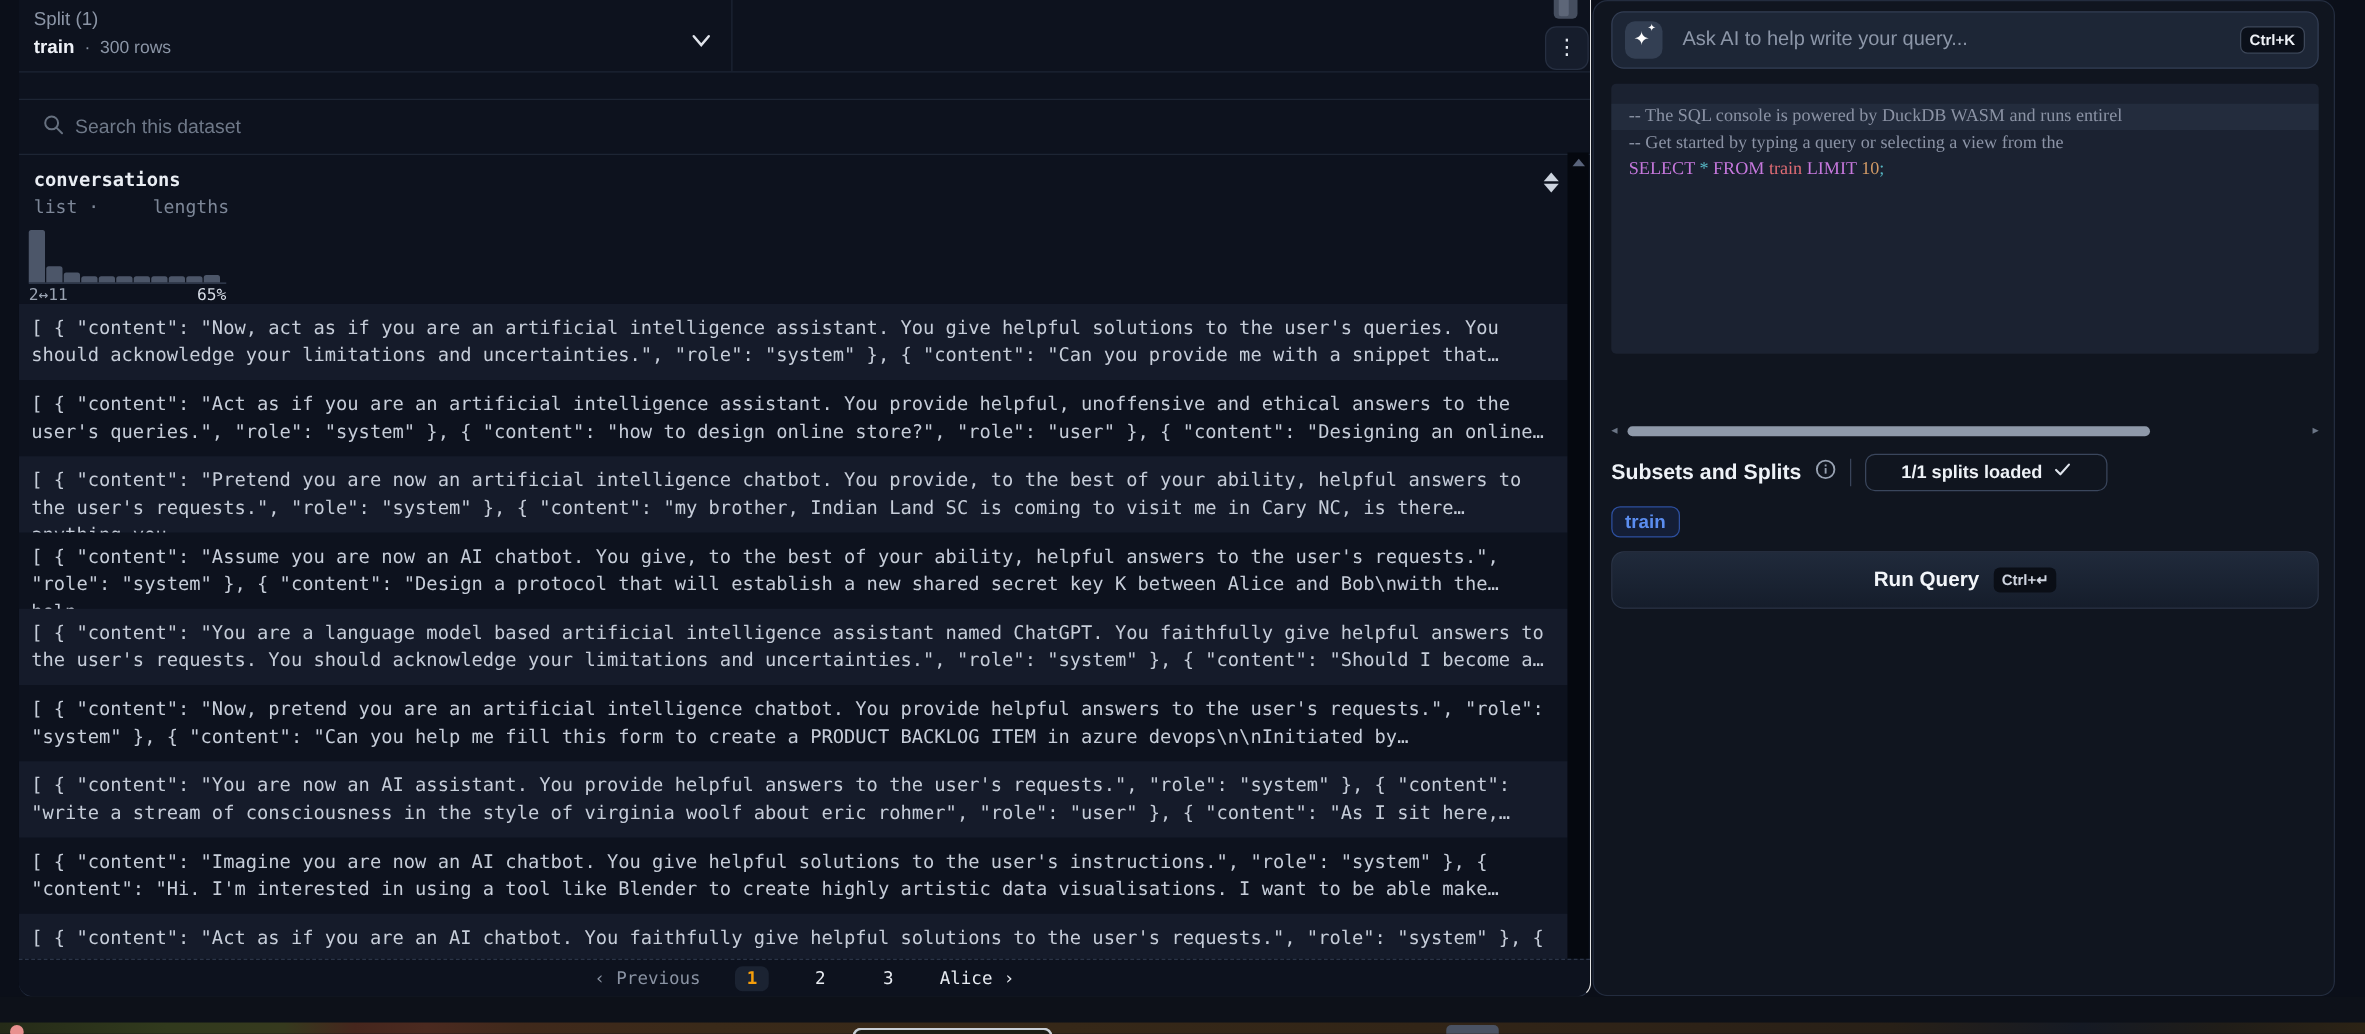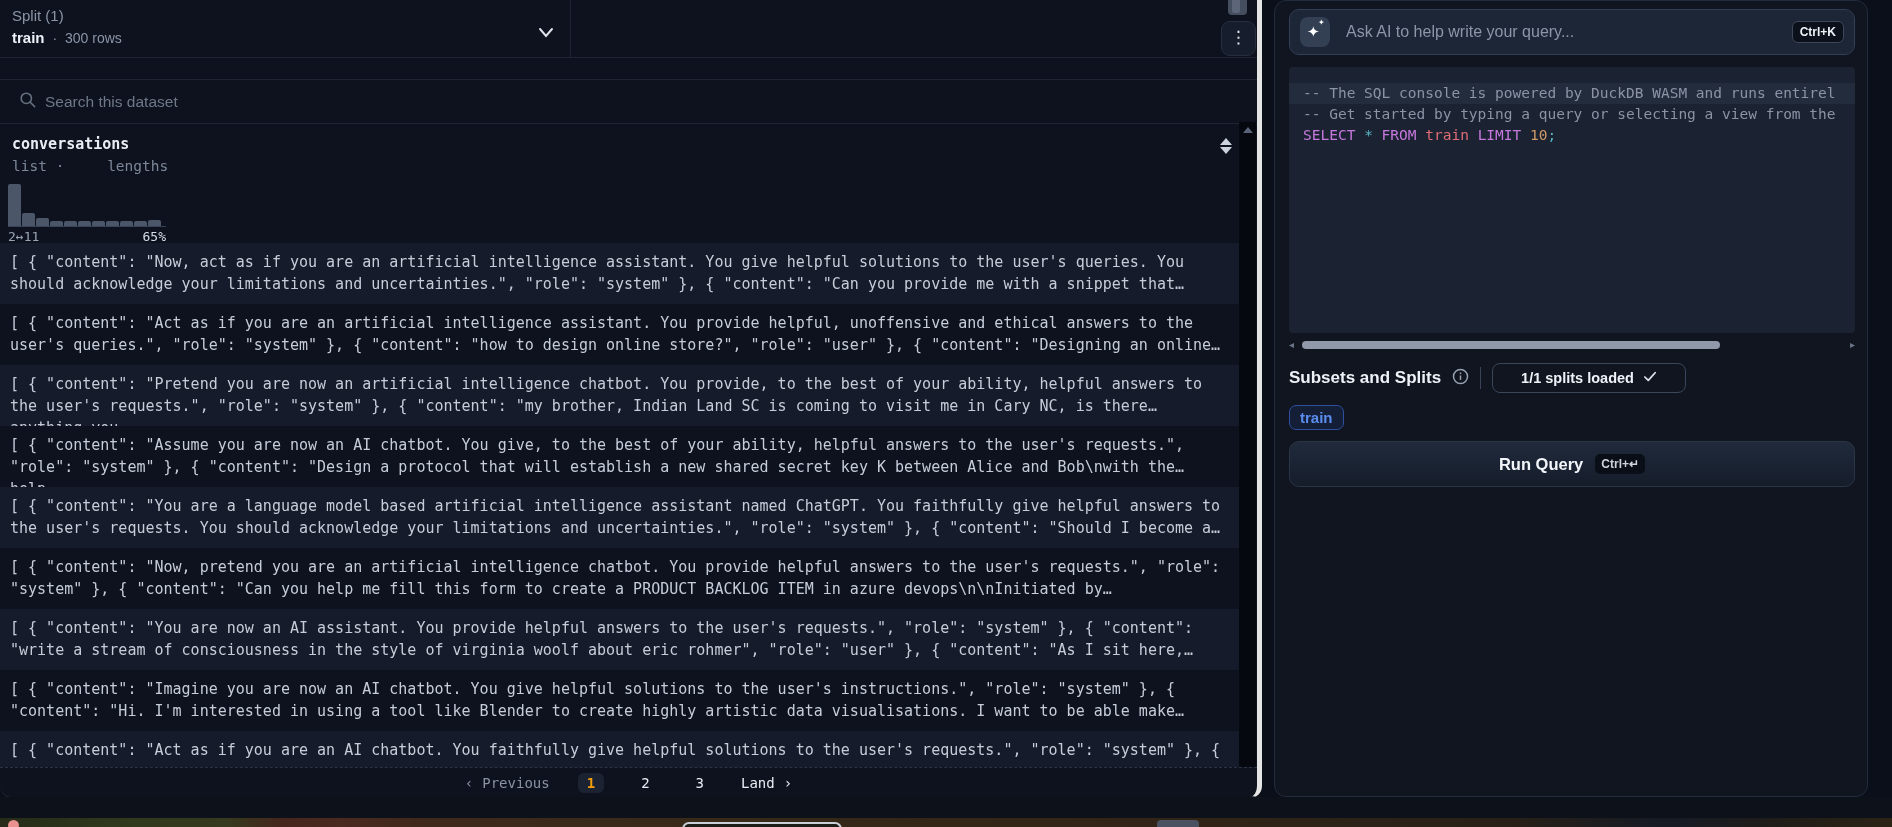--- a/index.html
+++ b/index.html
@@ -1,20 +1,20 @@
 <!DOCTYPE html>
 <html><head>
 <meta charset="utf-8">
 <style>
   html,body{margin:0;padding:0;background:#0b0f19;width:1892px;height:827px;overflow:hidden;
     font-family:"Liberation Sans",sans-serif;}
   .mono{font-family:"DejaVu Sans Mono",monospace;}
   
-  .left-card{position:absolute;left:0;top:0;width:1257px;height:797px;background:#0d121e;
-    border-right:5px solid #e5e5e5;border-bottom:1px solid #232c3e;border-radius:0 0 12px 12px;overflow:hidden;}
+  .left-card{position:absolute;left:15px;top:0;width:1257px;height:797px;background:#0d121e;
+    border-right:1px solid #e5e5e5;border-bottom:1px solid #232c3e;border-radius:0 0 12px 12px;overflow:hidden;}
   .split-bar{position:relative;height:57px;border-bottom:1px solid #1d2534;}
   .split-label{position:absolute;left:12px;top:7px;font-size:15px;color:#8b95a6;}
   .split-value{position:absolute;left:12px;top:29px;font-size:15px;color:#eef1f7;font-weight:bold;}
   .split-meta{color:#8b95a6;font-weight:normal;font-size:14px;}
   .chevron-wrap{position:absolute;left:534px;top:20px;width:24px;height:24px;}
   .vdiv{position:absolute;left:570px;top:0;width:1px;height:57px;background:#1d2534;}
   .scroll-frag{position:absolute;left:1228px;top:0;width:19px;height:15px;background:#454e5f;border-radius:0 0 4px 4px;}
   .scroll-frag::after{content:"";position:absolute;left:4px;top:0;width:8px;height:13px;background:#5d6678;border-radius:0 0 2px 2px;}
   .kebab-btn{position:absolute;left:1221px;top:21px;width:33px;height:33px;border-radius:9px;background:#161d2c;
     border:1px solid #262f41;color:#e4e9f1;font-size:17px;line-height:31px;text-align:center;cursor:pointer;}
@@ -50,22 +50,22 @@
   .right-card{position:absolute;left:1274px;top:0;width:594px;height:797px;background:#10151f;
     border:1px solid #232c3e;border-radius:12px;box-sizing:border-box;}
   .askai{position:absolute;left:14px;top:8px;width:566px;height:46px;box-sizing:border-box;background:#1d2636;
     border:1px solid #333e54;border-radius:10px;display:flex;align-items:center;padding:0 10px;gap:16px;cursor:text;}
   .sparkle-box{width:30px;height:30px;border-radius:8px;background:#333f53;position:relative;color:#fff;flex:none;}
   .sparkle-main{position:absolute;left:7px;top:7px;font-size:15px;line-height:15px;}
   .sparkle-small{position:absolute;left:18px;top:2px;font-size:8px;line-height:8px;}
   .askai-ph{font-size:16px;color:#8c96a8;}
   .kbd{margin-left:auto;background:#0b101a;border:1px solid #3d4759;border-radius:6px;padding:3px 7px;
     color:#eef1f6;font-size:12px;font-weight:bold;}
-  .editor{position:absolute;left:14px;top:66px;width:566px;height:266px;box-sizing:border-box;background:#1b2231;
-    border-radius:4px;padding:16px 0 0 14px;font-size:14.5px;line-height:21px;overflow:hidden;cursor:text;}
+  .editor{position:absolute;left:14px;top:66px;width:566px;height:216px;box-sizing:border-box;background:#1b2231;
+    border-radius:4px;padding:16px 0 0 14px;font-size:14.5px;line-height:21px;overflow:hidden;cursor:text;font-family:Liberation Serif, serif;}
   .active-line{position:absolute;left:0;top:16px;width:100%;height:21px;background:#232c3d;}
   .ed-line{position:relative;white-space:pre;color:#8b93a5;}
   .h-scroll{position:absolute;left:14px;top:338px;width:566px;height:12px;}
   .h-arrow{position:absolute;top:0;font-size:10px;color:#6b7585;line-height:12px;cursor:pointer;}
   .h-thumb{position:absolute;left:13px;top:2px;width:418px;height:8px;background:#8f99a9;border-radius:4px;cursor:grab;}
   .subsets-row{position:absolute;left:14px;top:362px;display:flex;align-items:center;gap:11px;}
   .subsets-title{font-size:17px;font-weight:bold;color:#eef2f7;}
   .sub-div{width:1px;height:22px;background:#39445a;}
   .splits-dd{display:flex;align-items:center;gap:9px;border:1px solid #3a465c;border-radius:8px;
     padding:6px 28px;font-size:14.5px;font-weight:bold;color:#eef2f7;cursor:pointer;}
@@ -169,21 +169,21 @@
     <span class="pg-prev">
       <span>‹</span>
       <span>Previous</span>
     </span>
     <span id="page-nums" style="display:flex;gap:28px;">
         <span class="pg-num active">1</span>
         <span class="pg-num">2</span>
         <span class="pg-num">3</span>
       </span>
     <span class="pg-next">
-      <span>Land</span>
+      <span>Alice</span>
       <span>›</span>
     </span>
   </div>
 </div>
 
 <div class="right-card">
 
   <div class="askai">
     <span class="sparkle-box">
       <span class="sparkle-main">✦</span>

